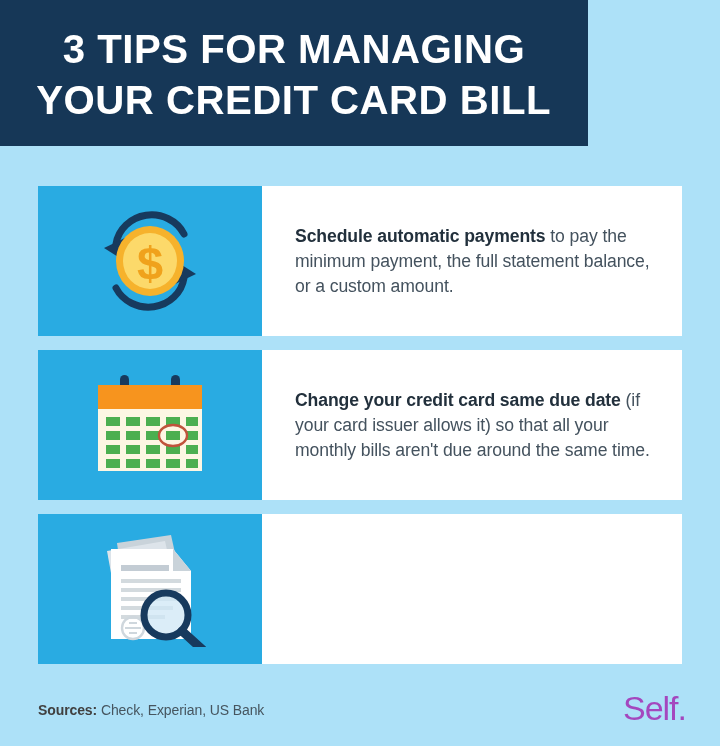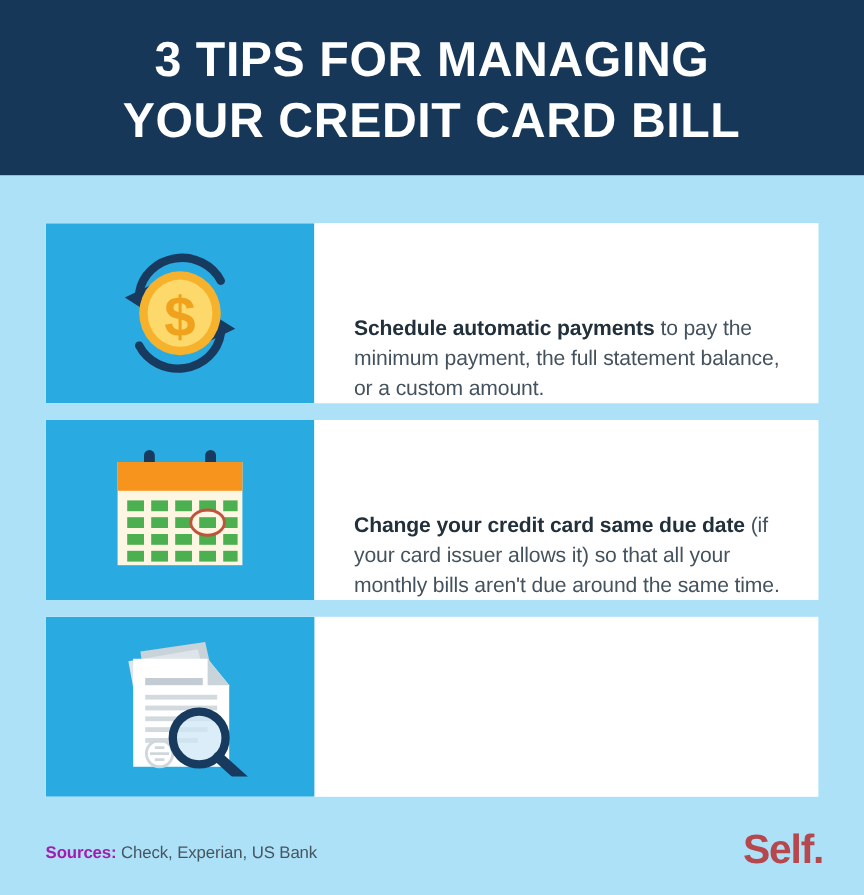--- a/index.html
+++ b/index.html
@@ -10,21 +10,21 @@
     width: 720px;
     height: 746px;
     background: #ade1f8;
     font-family: "Liberation Sans", sans-serif;
     overflow: hidden;
     position: relative;
   }
 
   
   .header {
-    width: 720px;
+    width: 588px;
     height: 146px;
     background: #163757;
     display: flex;
     flex-direction: column;
     align-items: center;
     justify-content: center;
     box-sizing: border-box;
     padding-top: 4px;
   }
   .header-line {
@@ -56,23 +56,24 @@
     flex: 0 0 224px;
     background: #29abe2;
     display: flex;
     align-items: center;
     justify-content: center;
   }
   .card-text {
     flex: 1 1 auto;
     background: #ffffff;
     display: flex;
-    align-items: flex-end;
+    align-items: center;
     padding: 0 30px 0 33px;
     box-sizing: border-box;
+    border-radius: 23px;
   }
   .card-text p {
     margin: 0;
     font-family: "Liberation Sans", sans-serif;
     font-size: 17.6px;
     line-height: 25px;
     color: #44525e;
     letter-spacing: -0.1px;
   }
   .card-text b {
@@ -93,28 +94,28 @@
     padding: 0 34px 0 38px;
     box-sizing: border-box;
   }
   .sources {
     font-family: "Liberation Sans", sans-serif;
     font-size: 14px;
     color: #46555f;
     letter-spacing: -0.1px;
   }
   .sources b {
+    color: #404040;
+    font-weight: bold;
+  }
+  .logo {
+    font-family: "Liberation Sans", sans-serif;
+    font-size: 34px;
+    font-weight: normal;
     color: #a21caf;
-    font-weight: bold;
-  }
-  .logo {
-    font-family: "Liberation Sans", sans-serif;
-    font-size: 34px;
-    font-weight: bold;
-    color: #b91c1c;
     opacity: 0.78;
     letter-spacing: -1px;
     line-height: 34px;
     padding-bottom: 4px;
   }
   svg { display: block; }
 </style>
 </head>
 <body>
 

